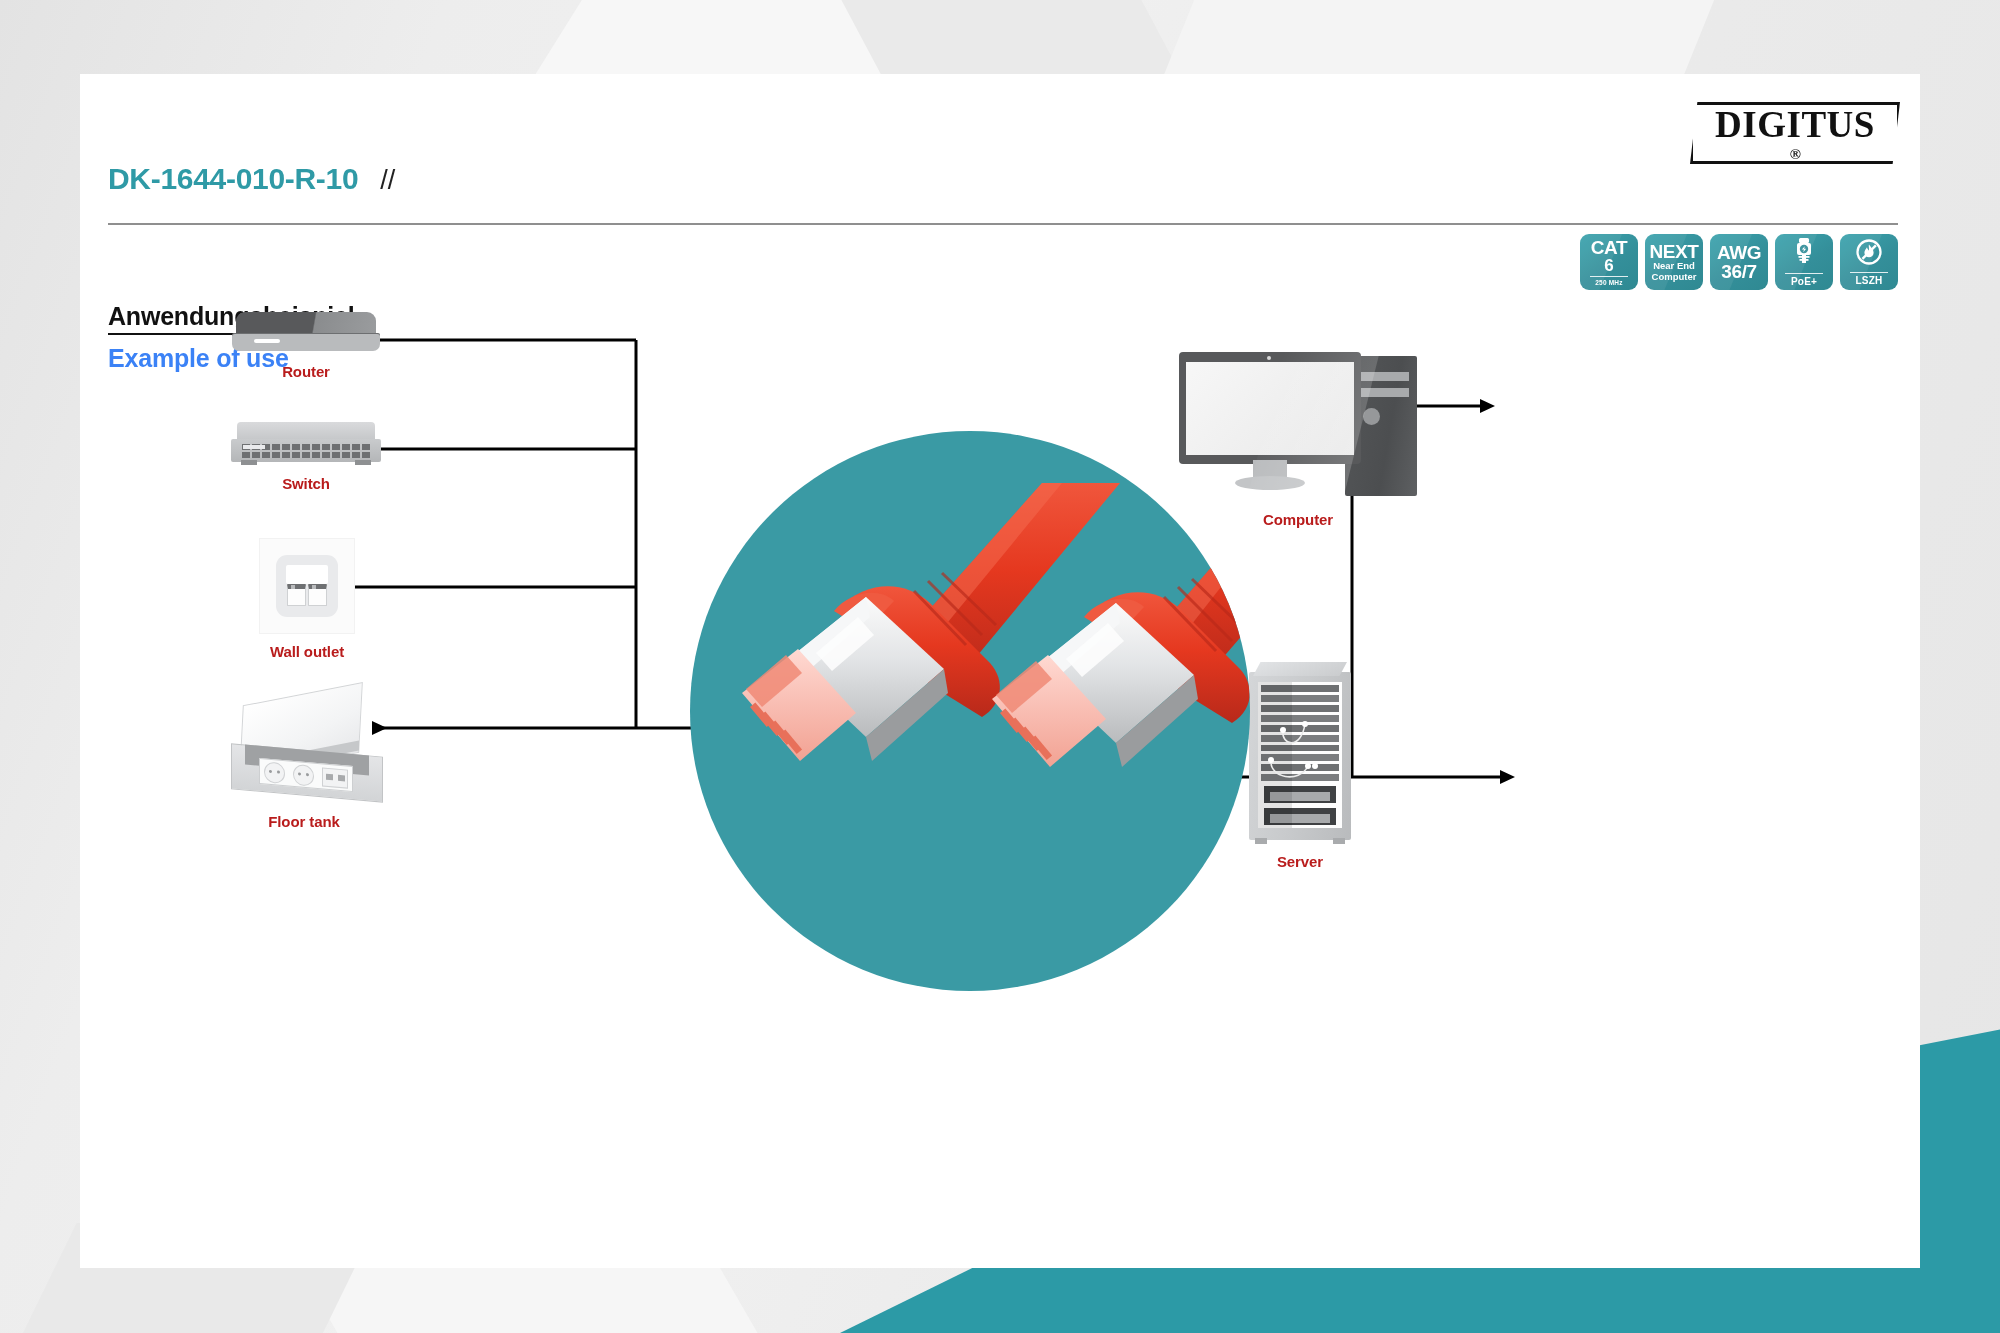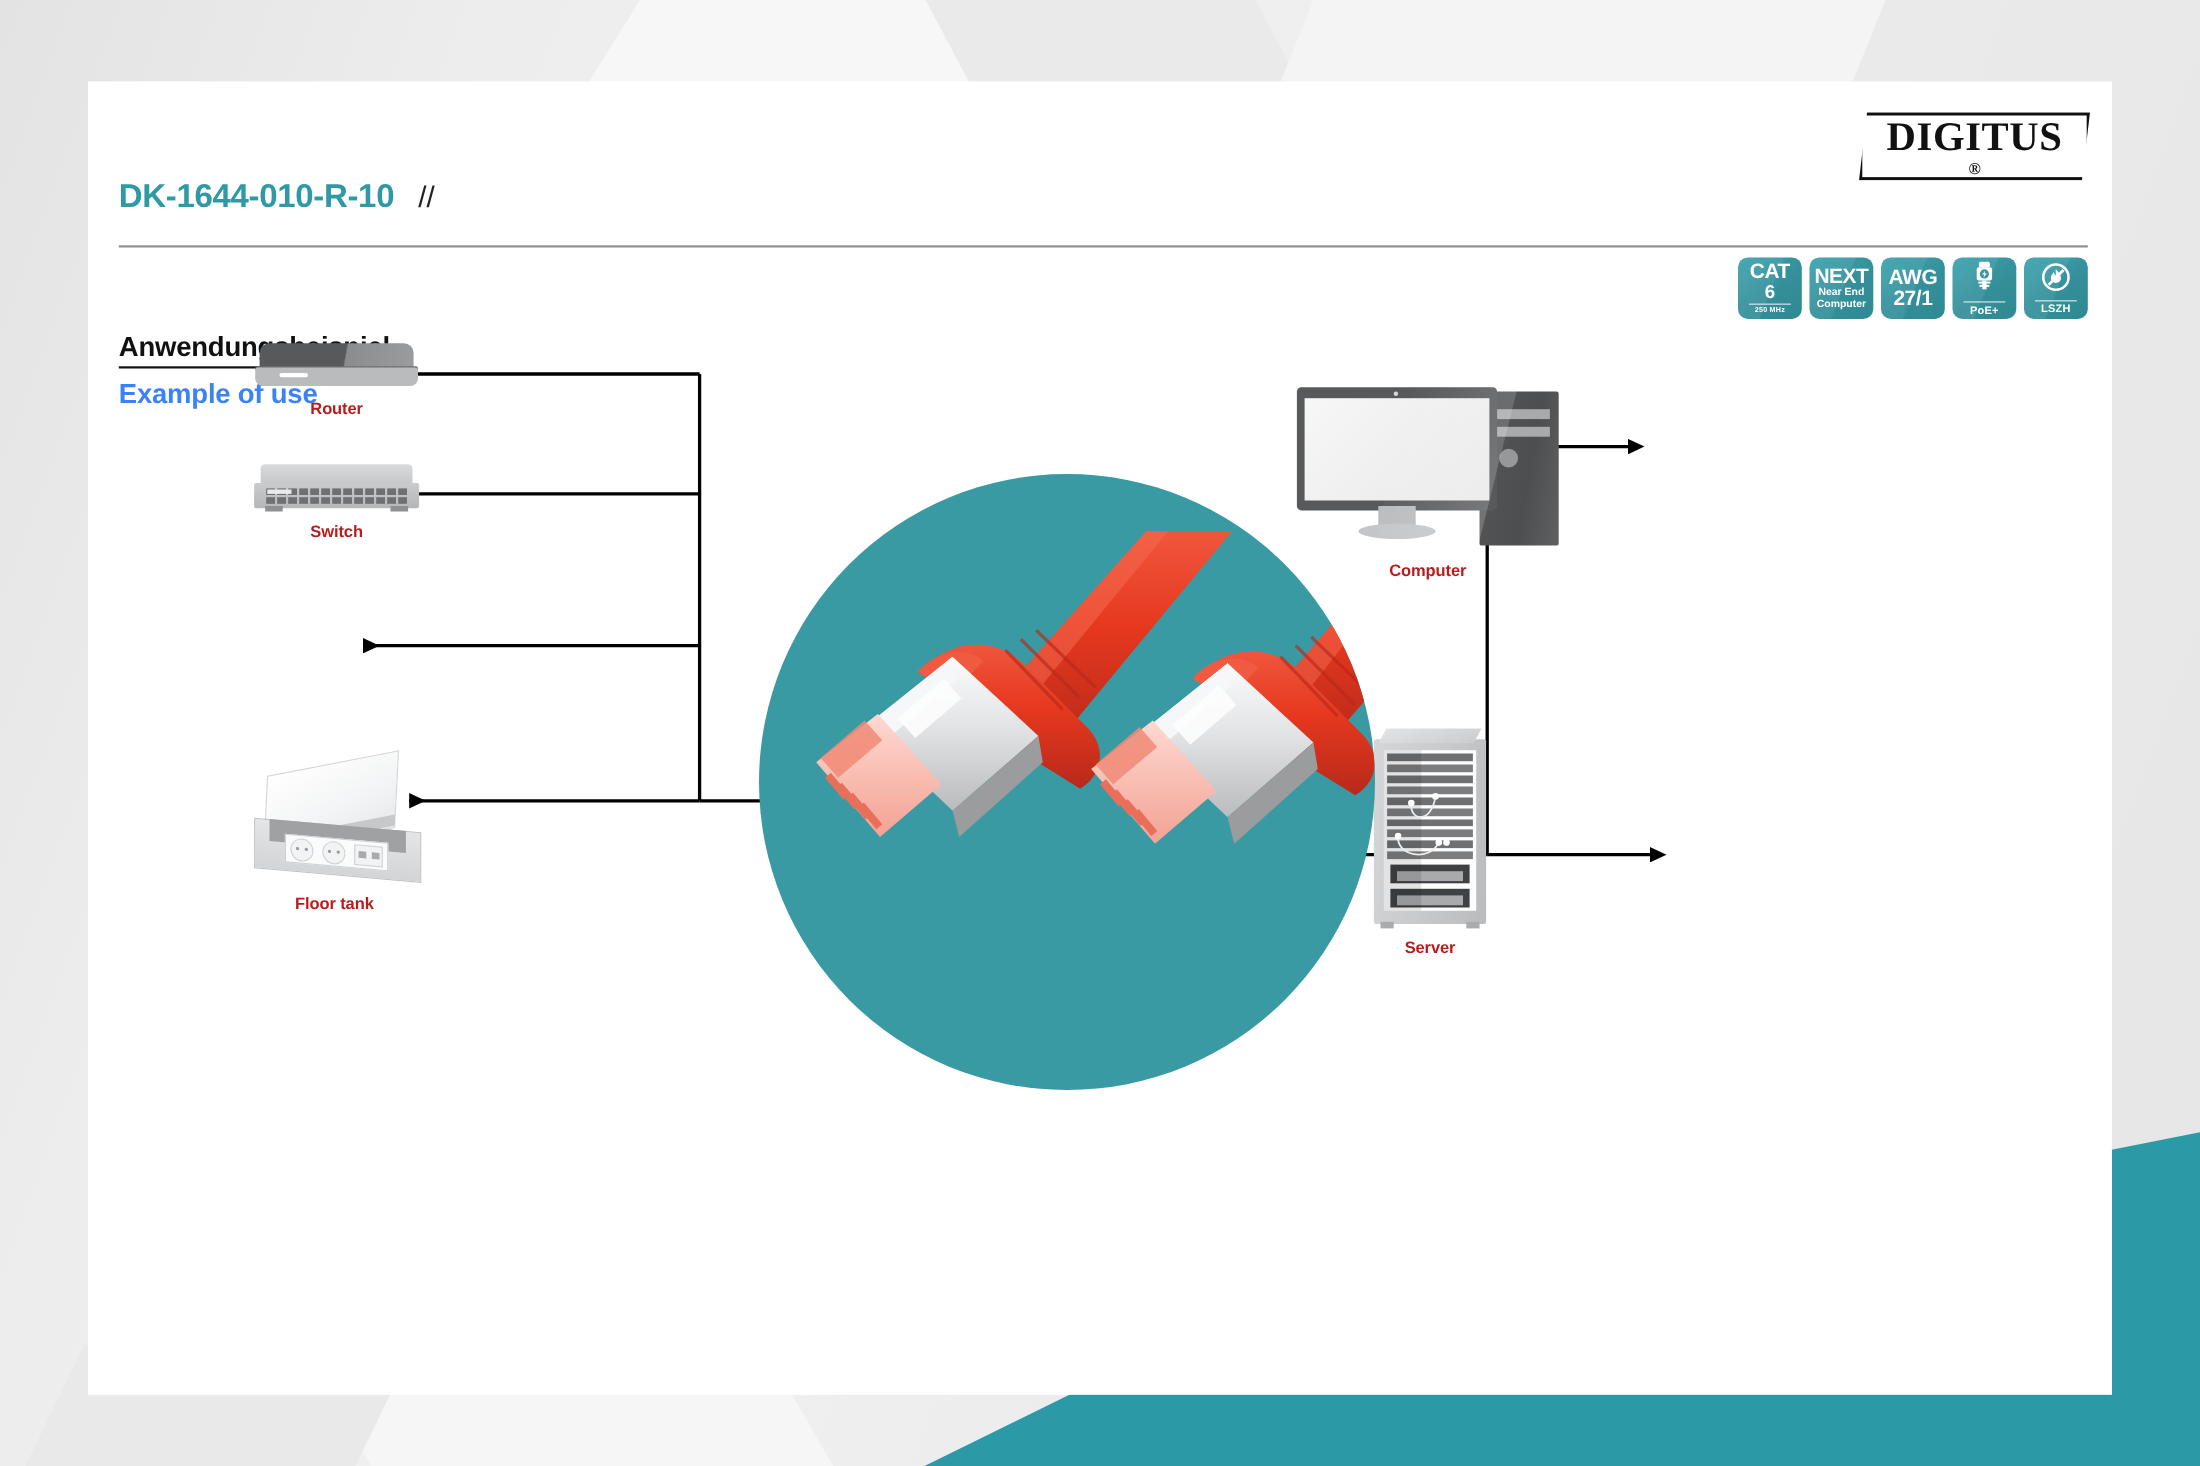--- a/index.html
+++ b/index.html
@@ -491,21 +491,21 @@
         <span class="b-rule"></span>
         <span class="b-tiny">250 MHz</span>
       </div>
       <div class="badge">
         <span class="b-big">NEXT</span>
         <span class="b-small">Near End</span>
         <span class="b-small">Computer</span>
       </div>
       <div class="badge">
         <span class="b-big">AWG</span>
-        <span class="b-big">27/1</span>
+        <span class="b-big">36/7</span>
       </div>
       <div class="badge">
         <span>
           <svg width="22" height="30" viewBox="0 0 22 30" aria-hidden="true">
             <rect x="6" y="1" width="10" height="5" rx="1.5" fill="#ffffff"></rect>
             <rect x="4" y="6" width="14" height="12" rx="2" fill="#ffffff"></rect>
             <circle cx="11" cy="12" r="4.2" fill="#348f9a"></circle>
             <path d="M11.8 9.2 L8.9 12.6 h2.1 l-0.8 2.6 l3-3.5 h-2.1 z" fill="#ffffff"></path>
             <rect x="9" y="18" width="4" height="8" fill="#ffffff"></rect>
             <rect x="5.5" y="19" width="11" height="1.8" fill="#ffffff"></rect>
@@ -606,20 +606,31 @@
             <i></i>
             <i></i>
         </div>
         <div class="bar"></div>
         <div class="foot l"></div>
         <div class="foot r"></div>
       </div>
       <div class="node-label">Switch</div>
     </div>
 
+    <div class="node" style="left:172px; top:464px; width:110px;">
+      <div class="art outlet">
+        <div class="inner"></div>
+        <div class="slotbox"></div>
+        <div class="jackrow">
+          <div class="jack"></div>
+          <div class="jack"></div>
+        </div>
+      </div>
+      <div class="node-label">Wall outlet</div>
+    </div>
 
     <div class="node" style="left:104px; top:620px; width:240px;">
       <div class="art tank">
         <div class="lid"></div>
         <div class="lid-edge"></div>
         <div class="box"></div>
         <div class="cavity"></div>
         <div class="module">
           <span class="sock"></span>
           <span class="sock"></span>

